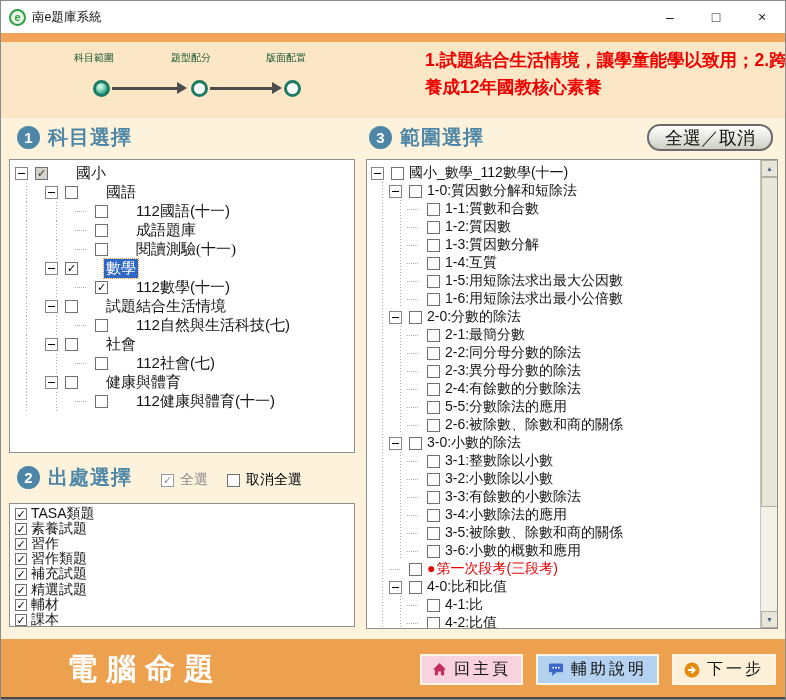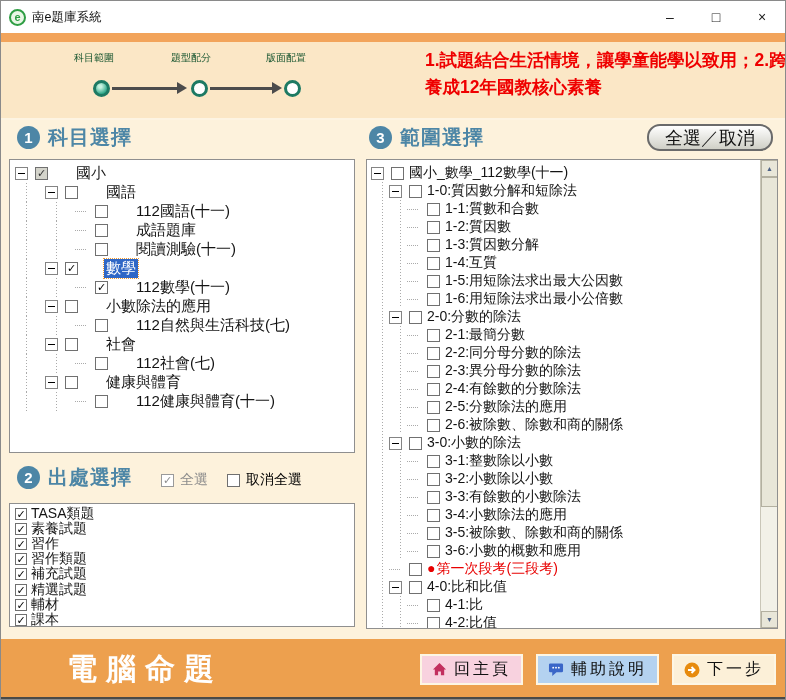--- a/index.html
+++ b/index.html
@@ -155,40 +155,40 @@
           <span class="guide" style="width: 30px;"></span>
           <span class="stub"></span>
           <span class="cb unchecked"></span>
           <span class="tlabel" style="margin-left: 26px;">成語題庫</span>
         </div>
         <div class="trow">
           <span class="guide" style="width: 30px;"></span>
           <span class="guide" style="width: 30px;"></span>
           <span class="stub"></span>
           <span class="cb unchecked"></span>
-          <span class="tlabel" style="margin-left: 26px;">閱讀測驗(十一)</span>
+          <span class="tlabel" style="margin-left: 26px; font-family: Liberation Serif, serif;">閱讀測驗(十一)</span>
         </div>
         <div class="trow">
           <span class="guide" style="width: 30px;"></span>
           <span class="expander"></span>
           <span class="cb checked">✓</span>
           <span class="tlabel sel" style="margin-left: 26px;">數學</span>
         </div>
         <div class="trow">
           <span class="guide" style="width: 30px;"></span>
           <span class="guide" style="width: 30px;"></span>
           <span class="stub"></span>
           <span class="cb checked">✓</span>
           <span class="tlabel" style="margin-left: 26px;">112數學(十一)</span>
         </div>
         <div class="trow">
           <span class="guide" style="width: 30px;"></span>
           <span class="expander"></span>
           <span class="cb unchecked"></span>
-          <span class="tlabel" style="margin-left: 26px;">小數除法的應用</span>
+          <span class="tlabel" style="margin-left: 26px;">試題結合生活情境</span>
         </div>
         <div class="trow">
           <span class="guide" style="width: 30px;"></span>
           <span class="guide" style="width: 30px;"></span>
           <span class="stub"></span>
           <span class="cb unchecked"></span>
           <span class="tlabel" style="margin-left: 26px;">112自然與生活科技(七)</span>
         </div>
         <div class="trow">
           <span class="guide" style="width: 30px;"></span>
@@ -361,21 +361,21 @@
           <span class="guide" style="width: 18px;"></span>
           <span class="stub"></span>
           <span class="cb unchecked"></span>
           <span class="tlabel" style="margin-left: 3px;">2-4:有餘數的分數除法</span>
         </div>
         <div class="trow">
           <span class="guide" style="width: 18px;"></span>
           <span class="guide" style="width: 18px;"></span>
           <span class="stub"></span>
           <span class="cb unchecked"></span>
-          <span class="tlabel" style="margin-left: 3px;">2-5:分數除法的應用</span>
+          <span class="tlabel" style="margin-left: 3px;">5-5:分數除法的應用</span>
         </div>
         <div class="trow">
           <span class="guide" style="width: 18px;"></span>
           <span class="guide" style="width: 18px;"></span>
           <span class="stub"></span>
           <span class="cb unchecked"></span>
           <span class="tlabel" style="margin-left: 3px;">2-6:被除數、除數和商的關係</span>
         </div>
         <div class="trow">
           <span class="guide" style="width: 18px;"></span>

